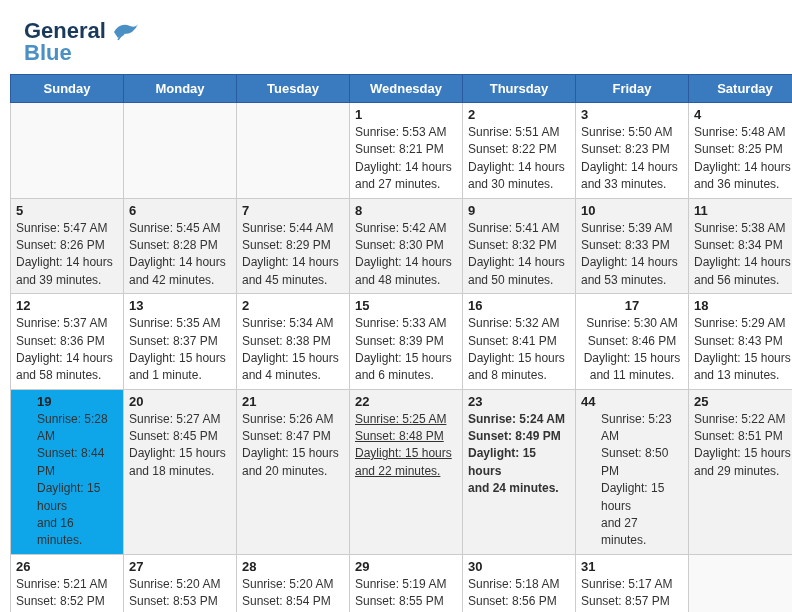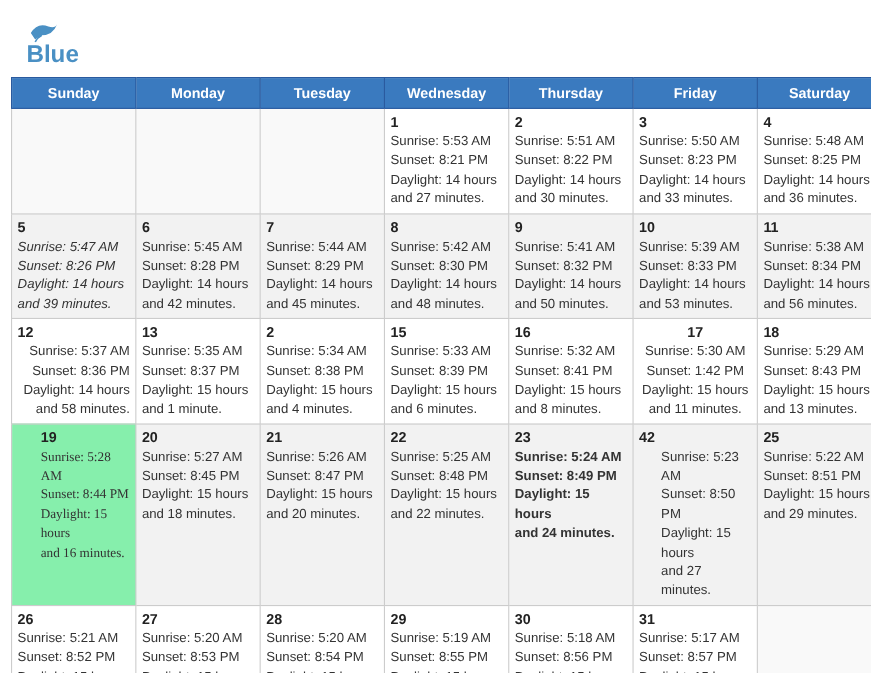--- a/index.html
+++ b/index.html
@@ -89,20 +89,21 @@
       margin: 0 10px;
       width: calc(100% - 20px);
     }
   </style>
 </head>
 <body>
 
 <div class="header">
   <div class="logo">
     <div class="logo-row">
+      <span style="font-size:22px;font-weight:bold;color:#1a3a5c;">General</span>
       <svg width="30" height="22" viewBox="0 0 30 22">
         <path d="M4,12 Q10,2 20,6 Q26,8 28,4 Q24,14 14,14 Q10,16 8,18 Z" fill="#4a90c4"></path>
         <path d="M14,14 Q10,16 8,20" stroke="#4a90c4" stroke-width="1.5" fill="none"></path>
       </svg>
     </div>
     <span style="font-size:22px;font-weight:bold;color:#4a90c4;margin-top:-4px;">Blue</span>
   </div>
   <div class="title-block">
     <div class="month-title"></div>
     <div class="location"></div>
@@ -151,21 +152,21 @@
           <span class="day-num">4</span>
           <div class="day-info" style="white-space: pre-line;">Sunrise: 5:48 AM
 Sunset: 8:25 PM
 Daylight: 14 hours
 and 36 minutes.</div>
         </td>
       </tr>
       <tr>
         <td style="background: rgb(242, 242, 242);">
           <span class="day-num">5</span>
-          <div class="day-info" style="white-space: pre-line; font-style: italic;">Sunrise: 5:47 AM
+          <div class="day-info" style="white-space: pre-line;">Sunrise: 5:47 AM
 Sunset: 8:26 PM
 Daylight: 14 hours
 and 39 minutes.</div>
         </td>
         <td style="background: rgb(242, 242, 242);">
           <span class="day-num">6</span>
           <div class="day-info" style="white-space: pre-line;">Sunrise: 5:45 AM
 Sunset: 8:28 PM
 Daylight: 14 hours
 and 42 minutes.</div>
@@ -202,21 +203,21 @@
           <span class="day-num">11</span>
           <div class="day-info" style="white-space: pre-line;">Sunrise: 5:38 AM
 Sunset: 8:34 PM
 Daylight: 14 hours
 and 56 minutes.</div>
         </td>
       </tr>
       <tr>
         <td style="background: rgb(255, 255, 255);">
           <span class="day-num">12</span>
-          <div class="day-info" style="white-space: pre-line; text-align: right;">Sunrise: 5:37 AM
+          <div class="day-info" style="white-space: pre-line;">Sunrise: 5:37 AM
 Sunset: 8:36 PM
 Daylight: 14 hours
 and 58 minutes.</div>
         </td>
         <td style="background: rgb(255, 255, 255);">
           <span class="day-num">13</span>
           <div class="day-info" style="white-space: pre-line;">Sunrise: 5:35 AM
 Sunset: 8:37 PM
 Daylight: 15 hours
 and 1 minute.</div>
@@ -238,70 +239,70 @@
         <td style="background: rgb(255, 255, 255);">
           <span class="day-num">16</span>
           <div class="day-info" style="white-space: pre-line;">Sunrise: 5:32 AM
 Sunset: 8:41 PM
 Daylight: 15 hours
 and 8 minutes.</div>
         </td>
         <td style="background: rgb(255, 255, 255); text-align: center;">
           <span class="day-num">17</span>
           <div class="day-info" style="white-space: pre-line;">Sunrise: 5:30 AM
-Sunset: 1:42 PM
+Sunset: 8:46 PM
 Daylight: 15 hours
 and 11 minutes.</div>
         </td>
         <td style="background: rgb(255, 255, 255);">
           <span class="day-num">18</span>
           <div class="day-info" style="white-space: pre-line;">Sunrise: 5:29 AM
 Sunset: 8:43 PM
 Daylight: 15 hours
 and 13 minutes.</div>
         </td>
       </tr>
       <tr>
-        <td style="background: #86efac; padding-left: 26px;">
+        <td style="background: #0ea5e9; padding-left: 26px;">
           <span class="day-num">19</span>
-          <div class="day-info" style="white-space: pre-line; font-family: Liberation Serif, serif;">Sunrise: 5:28 AM
+          <div class="day-info" style="white-space: pre-line;">Sunrise: 5:28 AM
 Sunset: 8:44 PM
 Daylight: 15 hours
 and 16 minutes.</div>
         </td>
         <td style="background: rgb(242, 242, 242);">
           <span class="day-num">20</span>
           <div class="day-info" style="white-space: pre-line;">Sunrise: 5:27 AM
 Sunset: 8:45 PM
 Daylight: 15 hours
 and 18 minutes.</div>
         </td>
         <td style="background: rgb(242, 242, 242);">
           <span class="day-num">21</span>
           <div class="day-info" style="white-space: pre-line;">Sunrise: 5:26 AM
 Sunset: 8:47 PM
 Daylight: 15 hours
 and 20 minutes.</div>
         </td>
         <td style="background: rgb(242, 242, 242);">
           <span class="day-num">22</span>
-          <div class="day-info" style="white-space: pre-line;">Sunrise: 5:25 AM
+          <div class="day-info" style="white-space: pre-line; text-decoration: underline;">Sunrise: 5:25 AM
 Sunset: 8:48 PM
 Daylight: 15 hours
 and 22 minutes.</div>
         </td>
         <td style="background: rgb(242, 242, 242); margin-left: 20px;">
           <span class="day-num">23</span>
           <div class="day-info" style="white-space: pre-line; font-weight: bold;">Sunrise: 5:24 AM
 Sunset: 8:49 PM
 Daylight: 15 hours
 and 24 minutes.</div>
         </td>
         <td style="background: rgb(242, 242, 242);">
-          <span class="day-num">42</span>
+          <span class="day-num">44</span>
           <div class="day-info" style="white-space: pre-line; margin-left: 20px;">Sunrise: 5:23 AM
 Sunset: 8:50 PM
 Daylight: 15 hours
 and 27 minutes.</div>
         </td>
         <td style="background: rgb(242, 242, 242);">
           <span class="day-num">25</span>
           <div class="day-info" style="white-space: pre-line;">Sunrise: 5:22 AM
 Sunset: 8:51 PM
 Daylight: 15 hours

